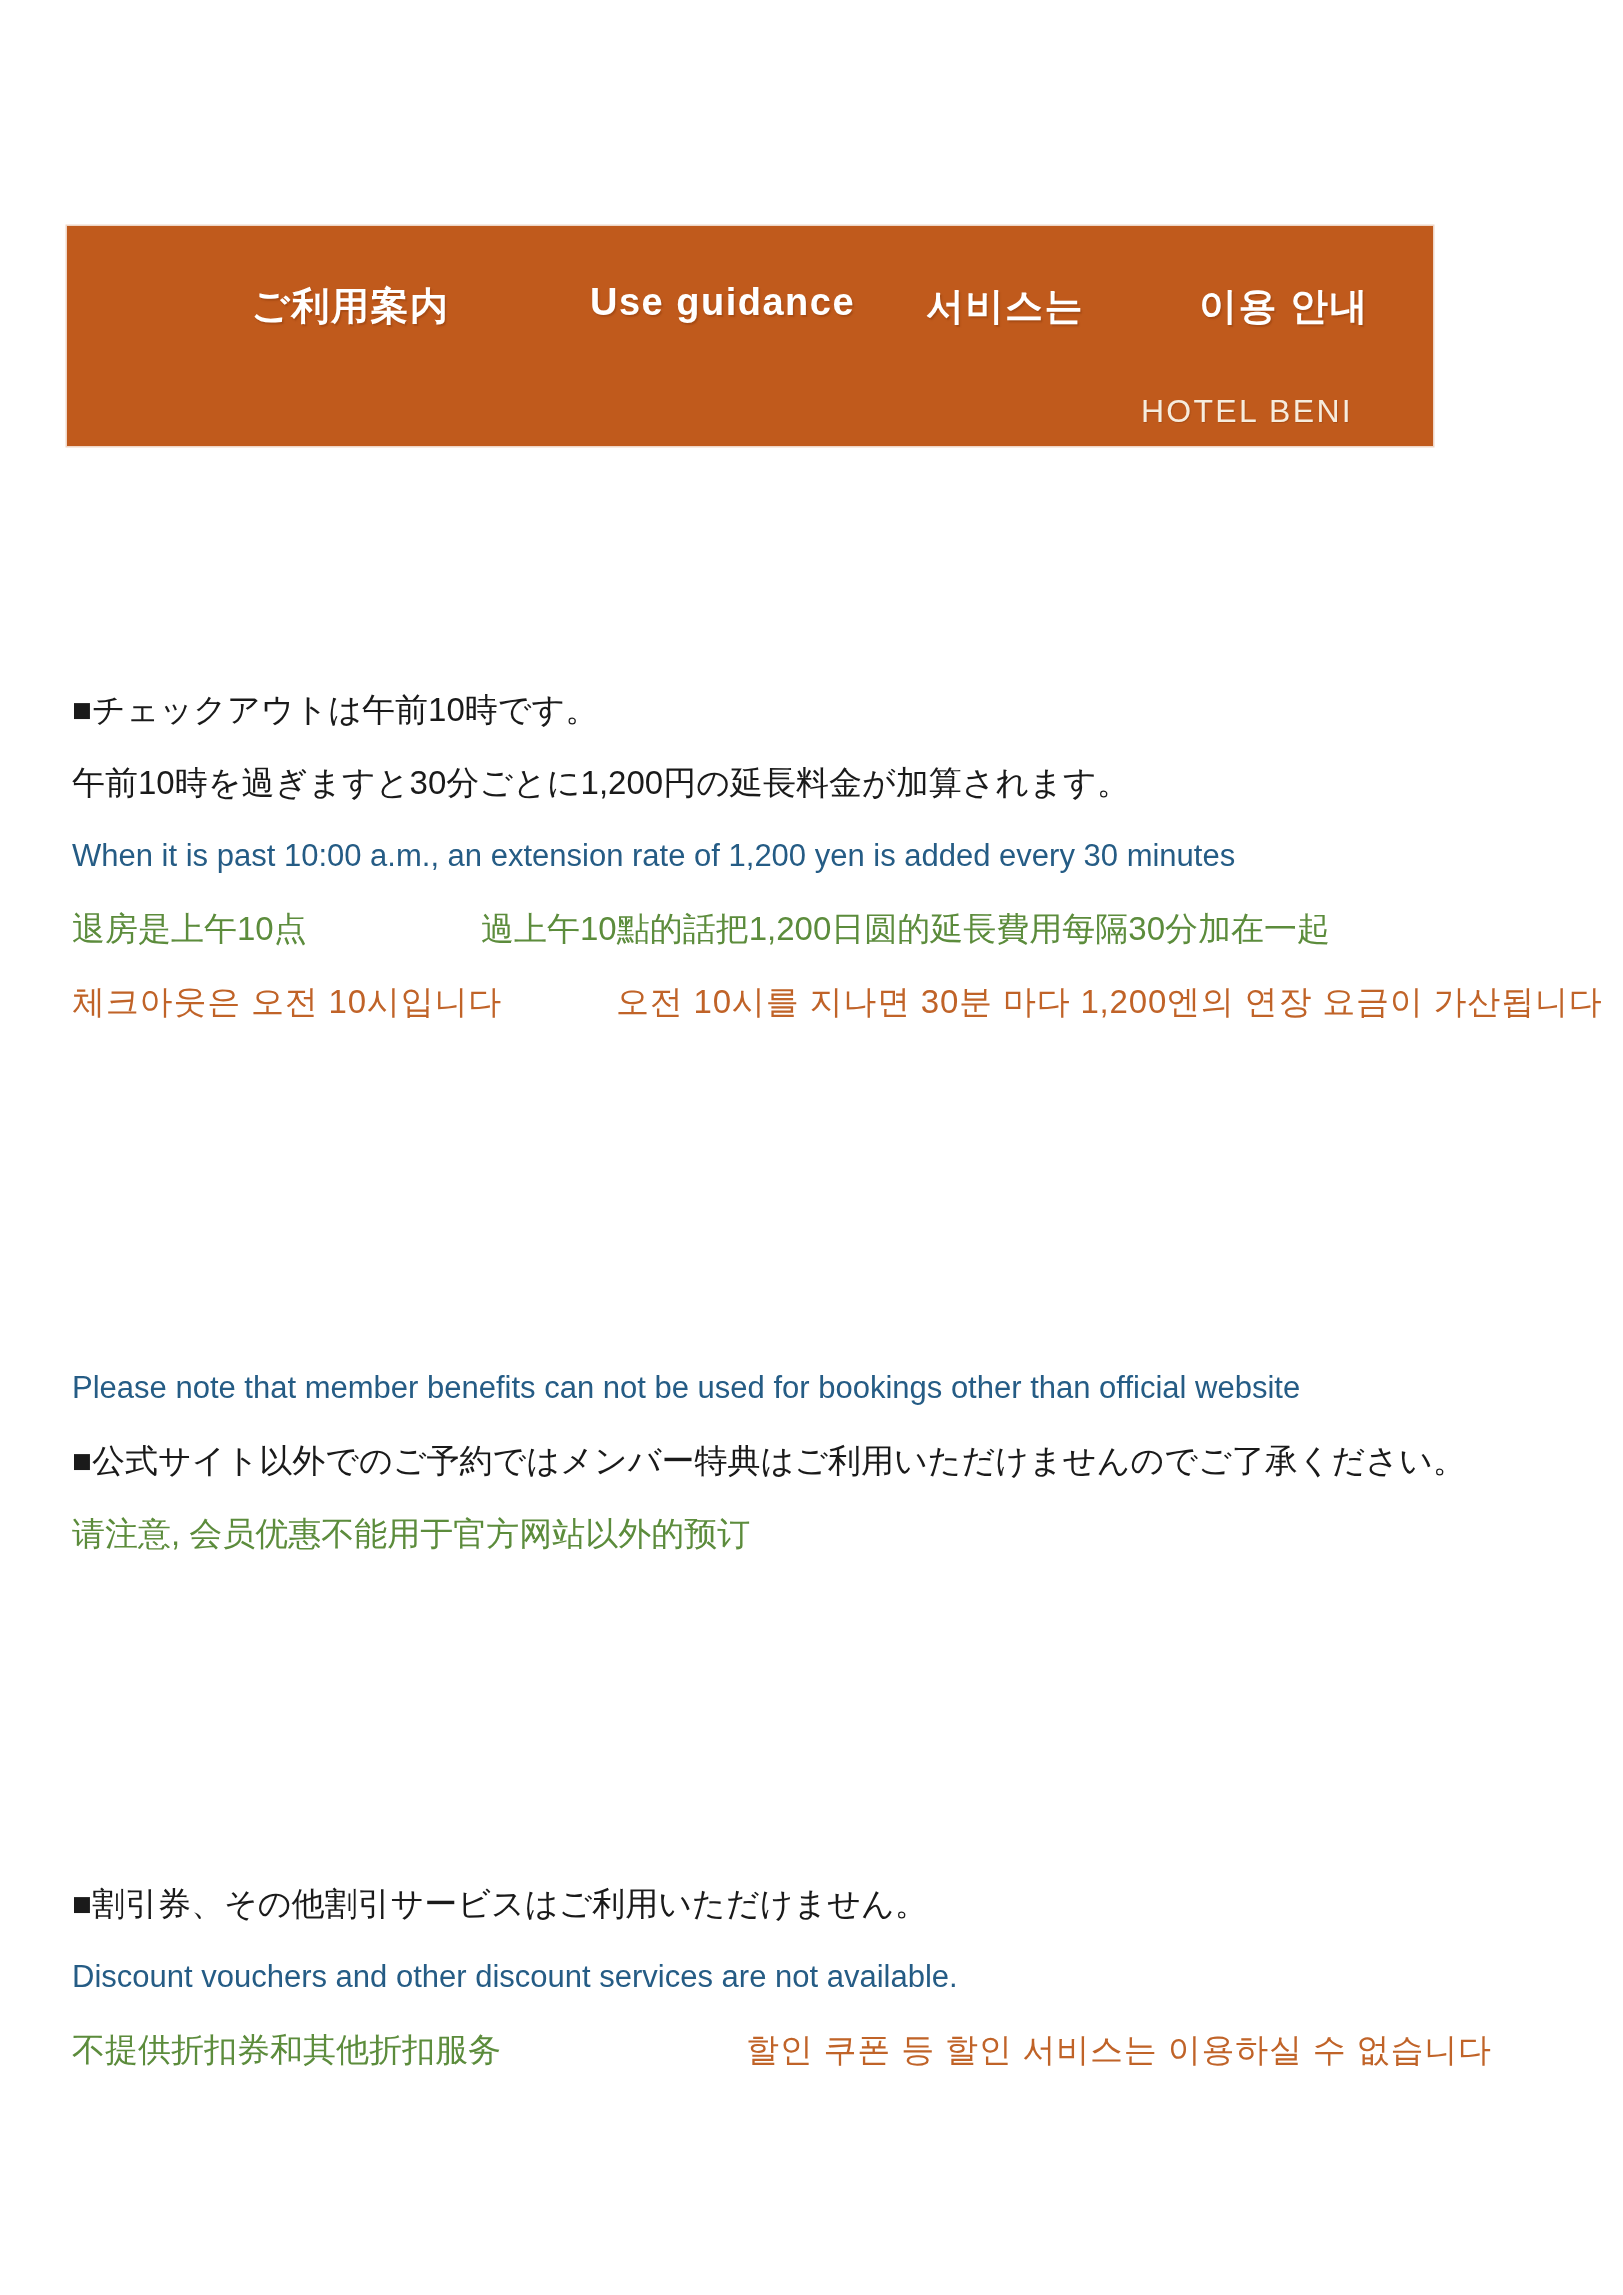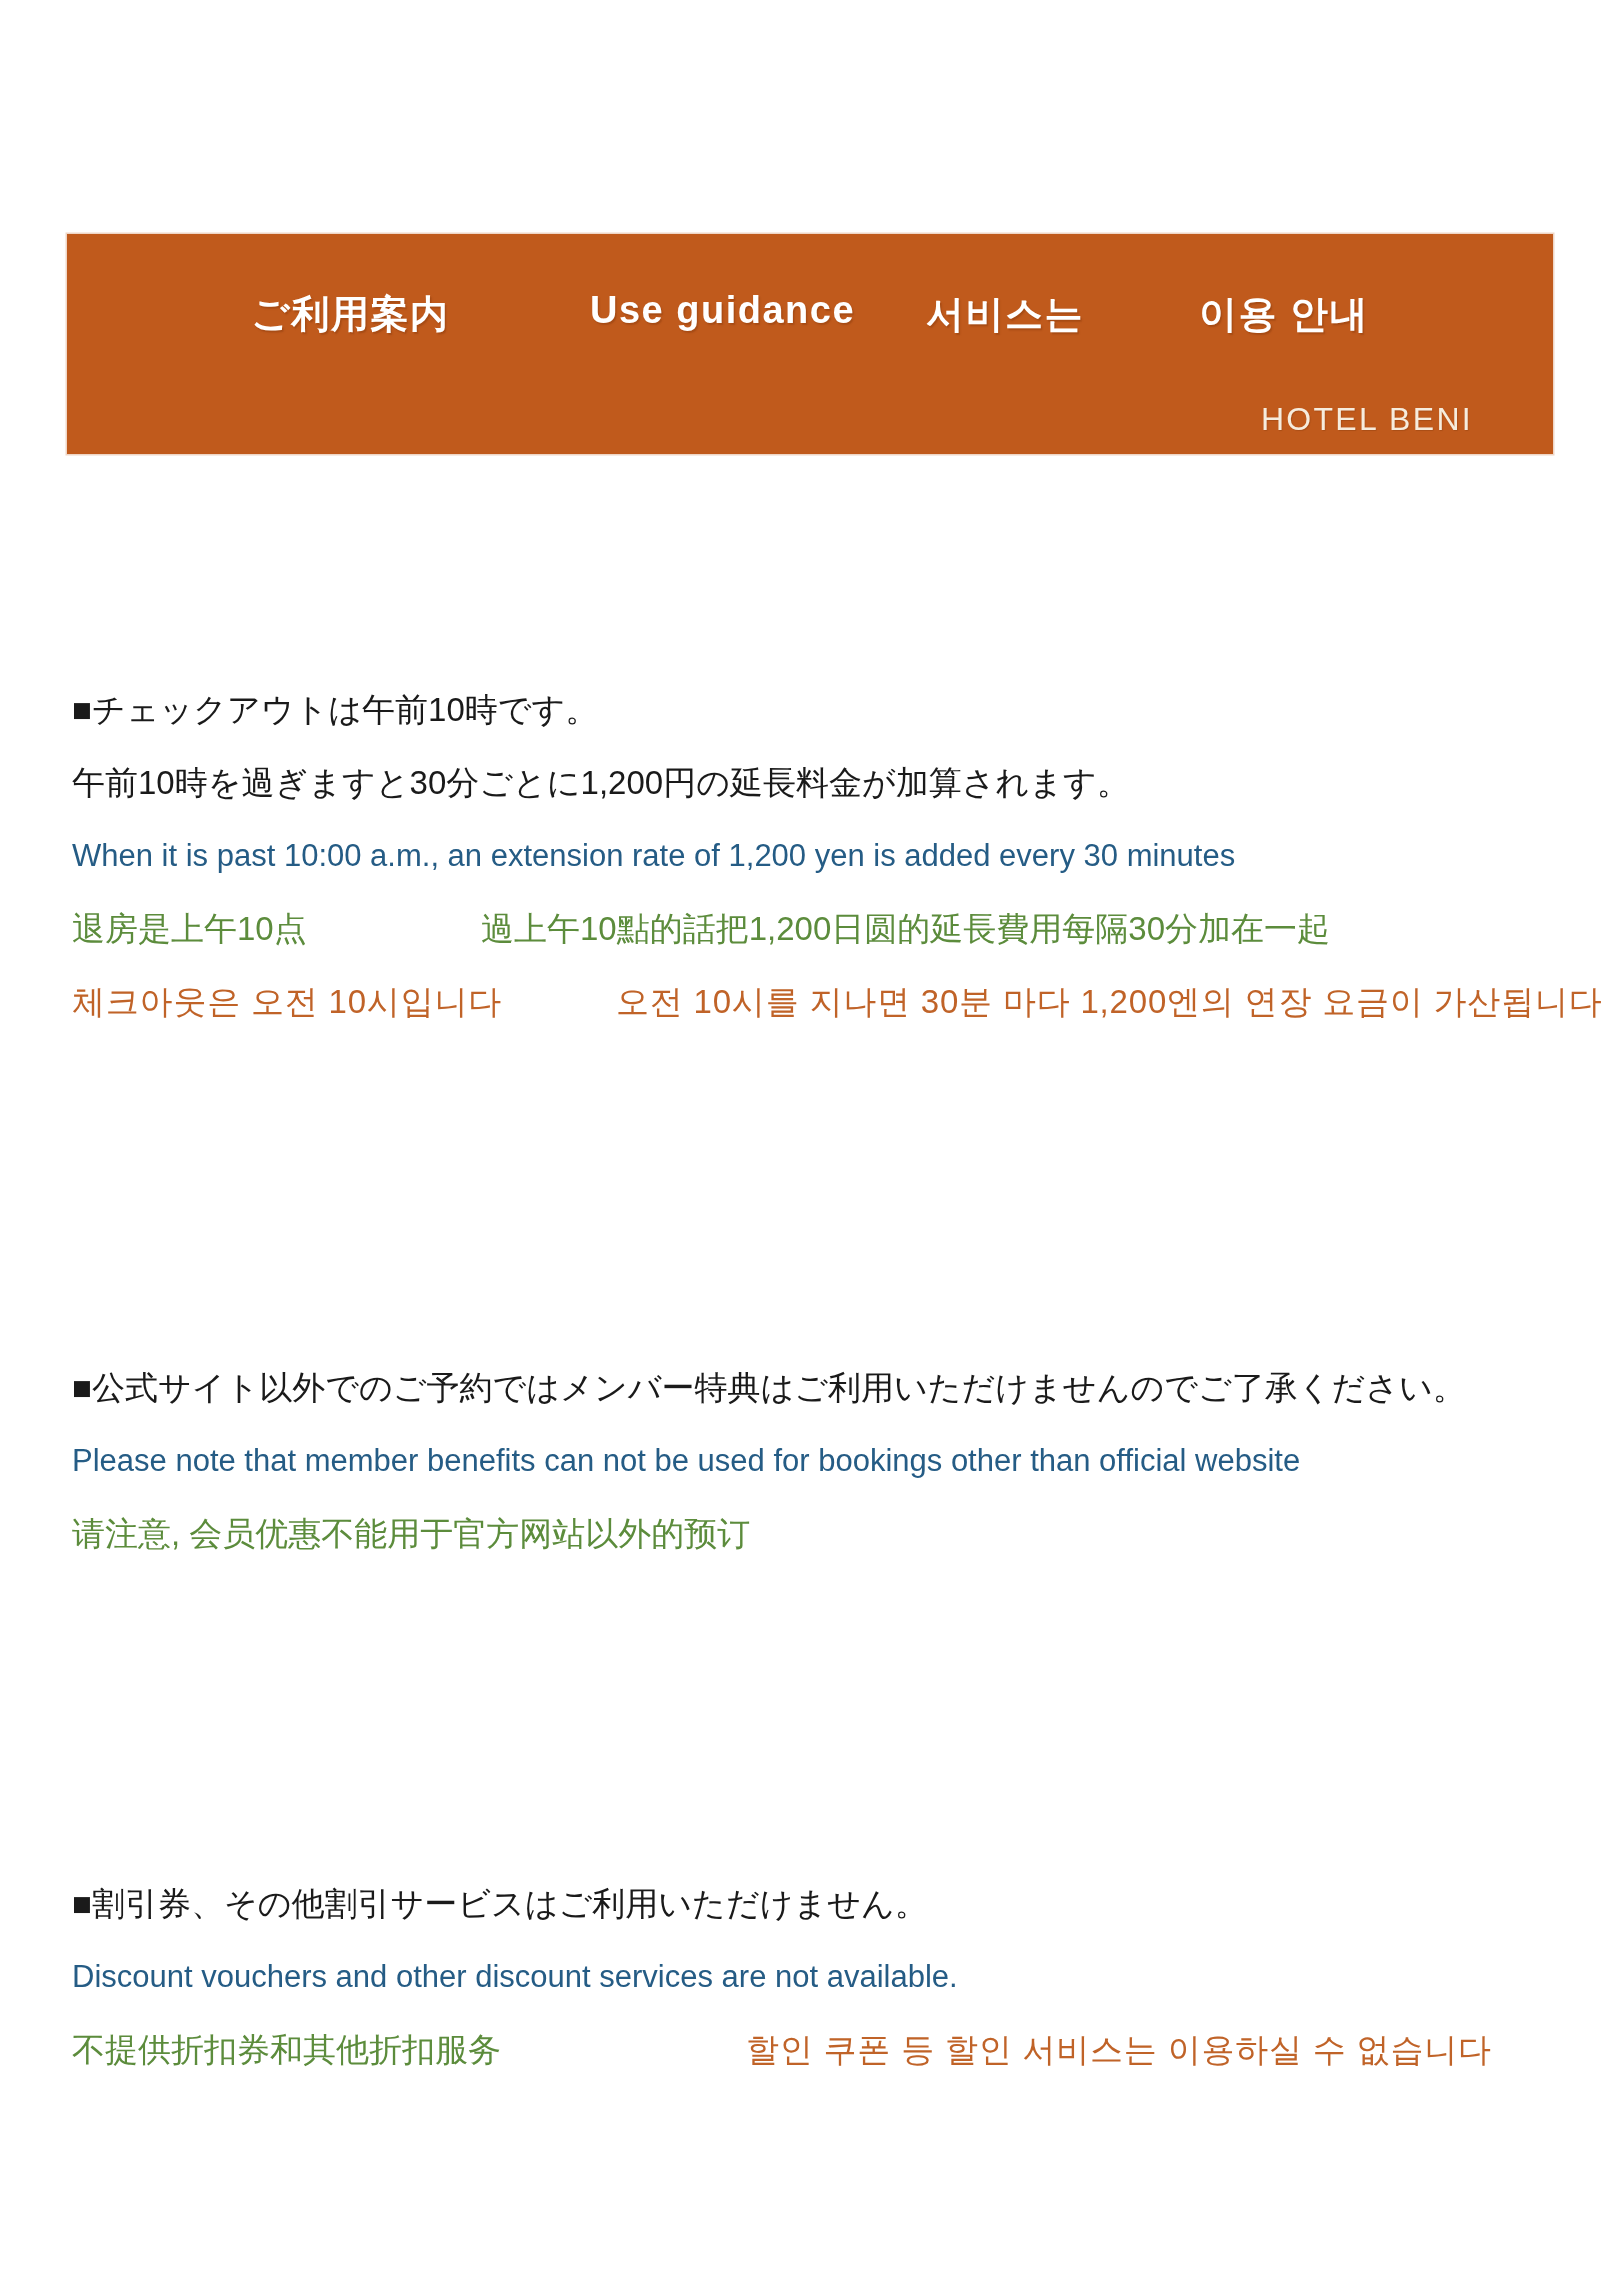--- a/index.html
+++ b/index.html
@@ -13,22 +13,22 @@
     height: 2295px;
     background: #ffffff;
     overflow: hidden;
     font-family: "Liberation Sans", "DejaVu Sans", sans-serif;
   }
 
   
   .banner {
     position: absolute;
     left: 67px;
-    top: 234px;
-    width: 1486px;
+    top: 226px;
+    width: 1366px;
     height: 220px;
     background: var(--banner, #C05A1C);
     box-shadow: 0 0 0 1.5px rgba(192,90,28,0.25);
   }
   .banner-titles {
     position: absolute;
     top: 55px;
     left: 0;
     width: 100%;
     height: 46px;
@@ -107,22 +107,22 @@
     <div class="line en">When it is past 10:00 a.m., an extension rate of 1,200 yen is added every 30 minutes</div>
     <div class="line cn">
       <span class="part1 gap-535">退房是上午10点</span><span>過上午10點的話把1,200日圆的延長費用每隔30分加在一起</span>
     </div>
     <div class="line kr">
       <span class="part1 gap-711">체크아웃은 오전 10시입니다</span><span>오전 10시를 지나면 30분 마다 1,200엔의 연장 요금이 가산됩니다</span>
     </div>
   </div>
 
   <div class="section sec-member">
+    <div class="line en">Please note that member benefits can not be used for bookings other than official website</div>
     <div class="line jp">■公式サイト以外でのご予約ではメンバー特典はご利用いただけませんのでご了承ください。</div>
-    <div class="line en">Please note that member benefits can not be used for bookings other than official website</div>
     <div class="line cn">请注意, 会员优惠不能用于官方网站以外的预订</div>
   </div>
 
   <div class="section sec-discount">
     <div class="line jp">■割引券、その他割引サービスはご利用いただけません。</div>
     <div class="line en">Discount vouchers and other discount services are not available.</div>
     <div class="line cn">
       <span class="part1 gap-881">不提供折扣券和其他折扣服务</span><span class="kr">할인 쿠폰 등 할인 서비스는 이용하실 수 없습니다</span>
     </div>
   </div>

